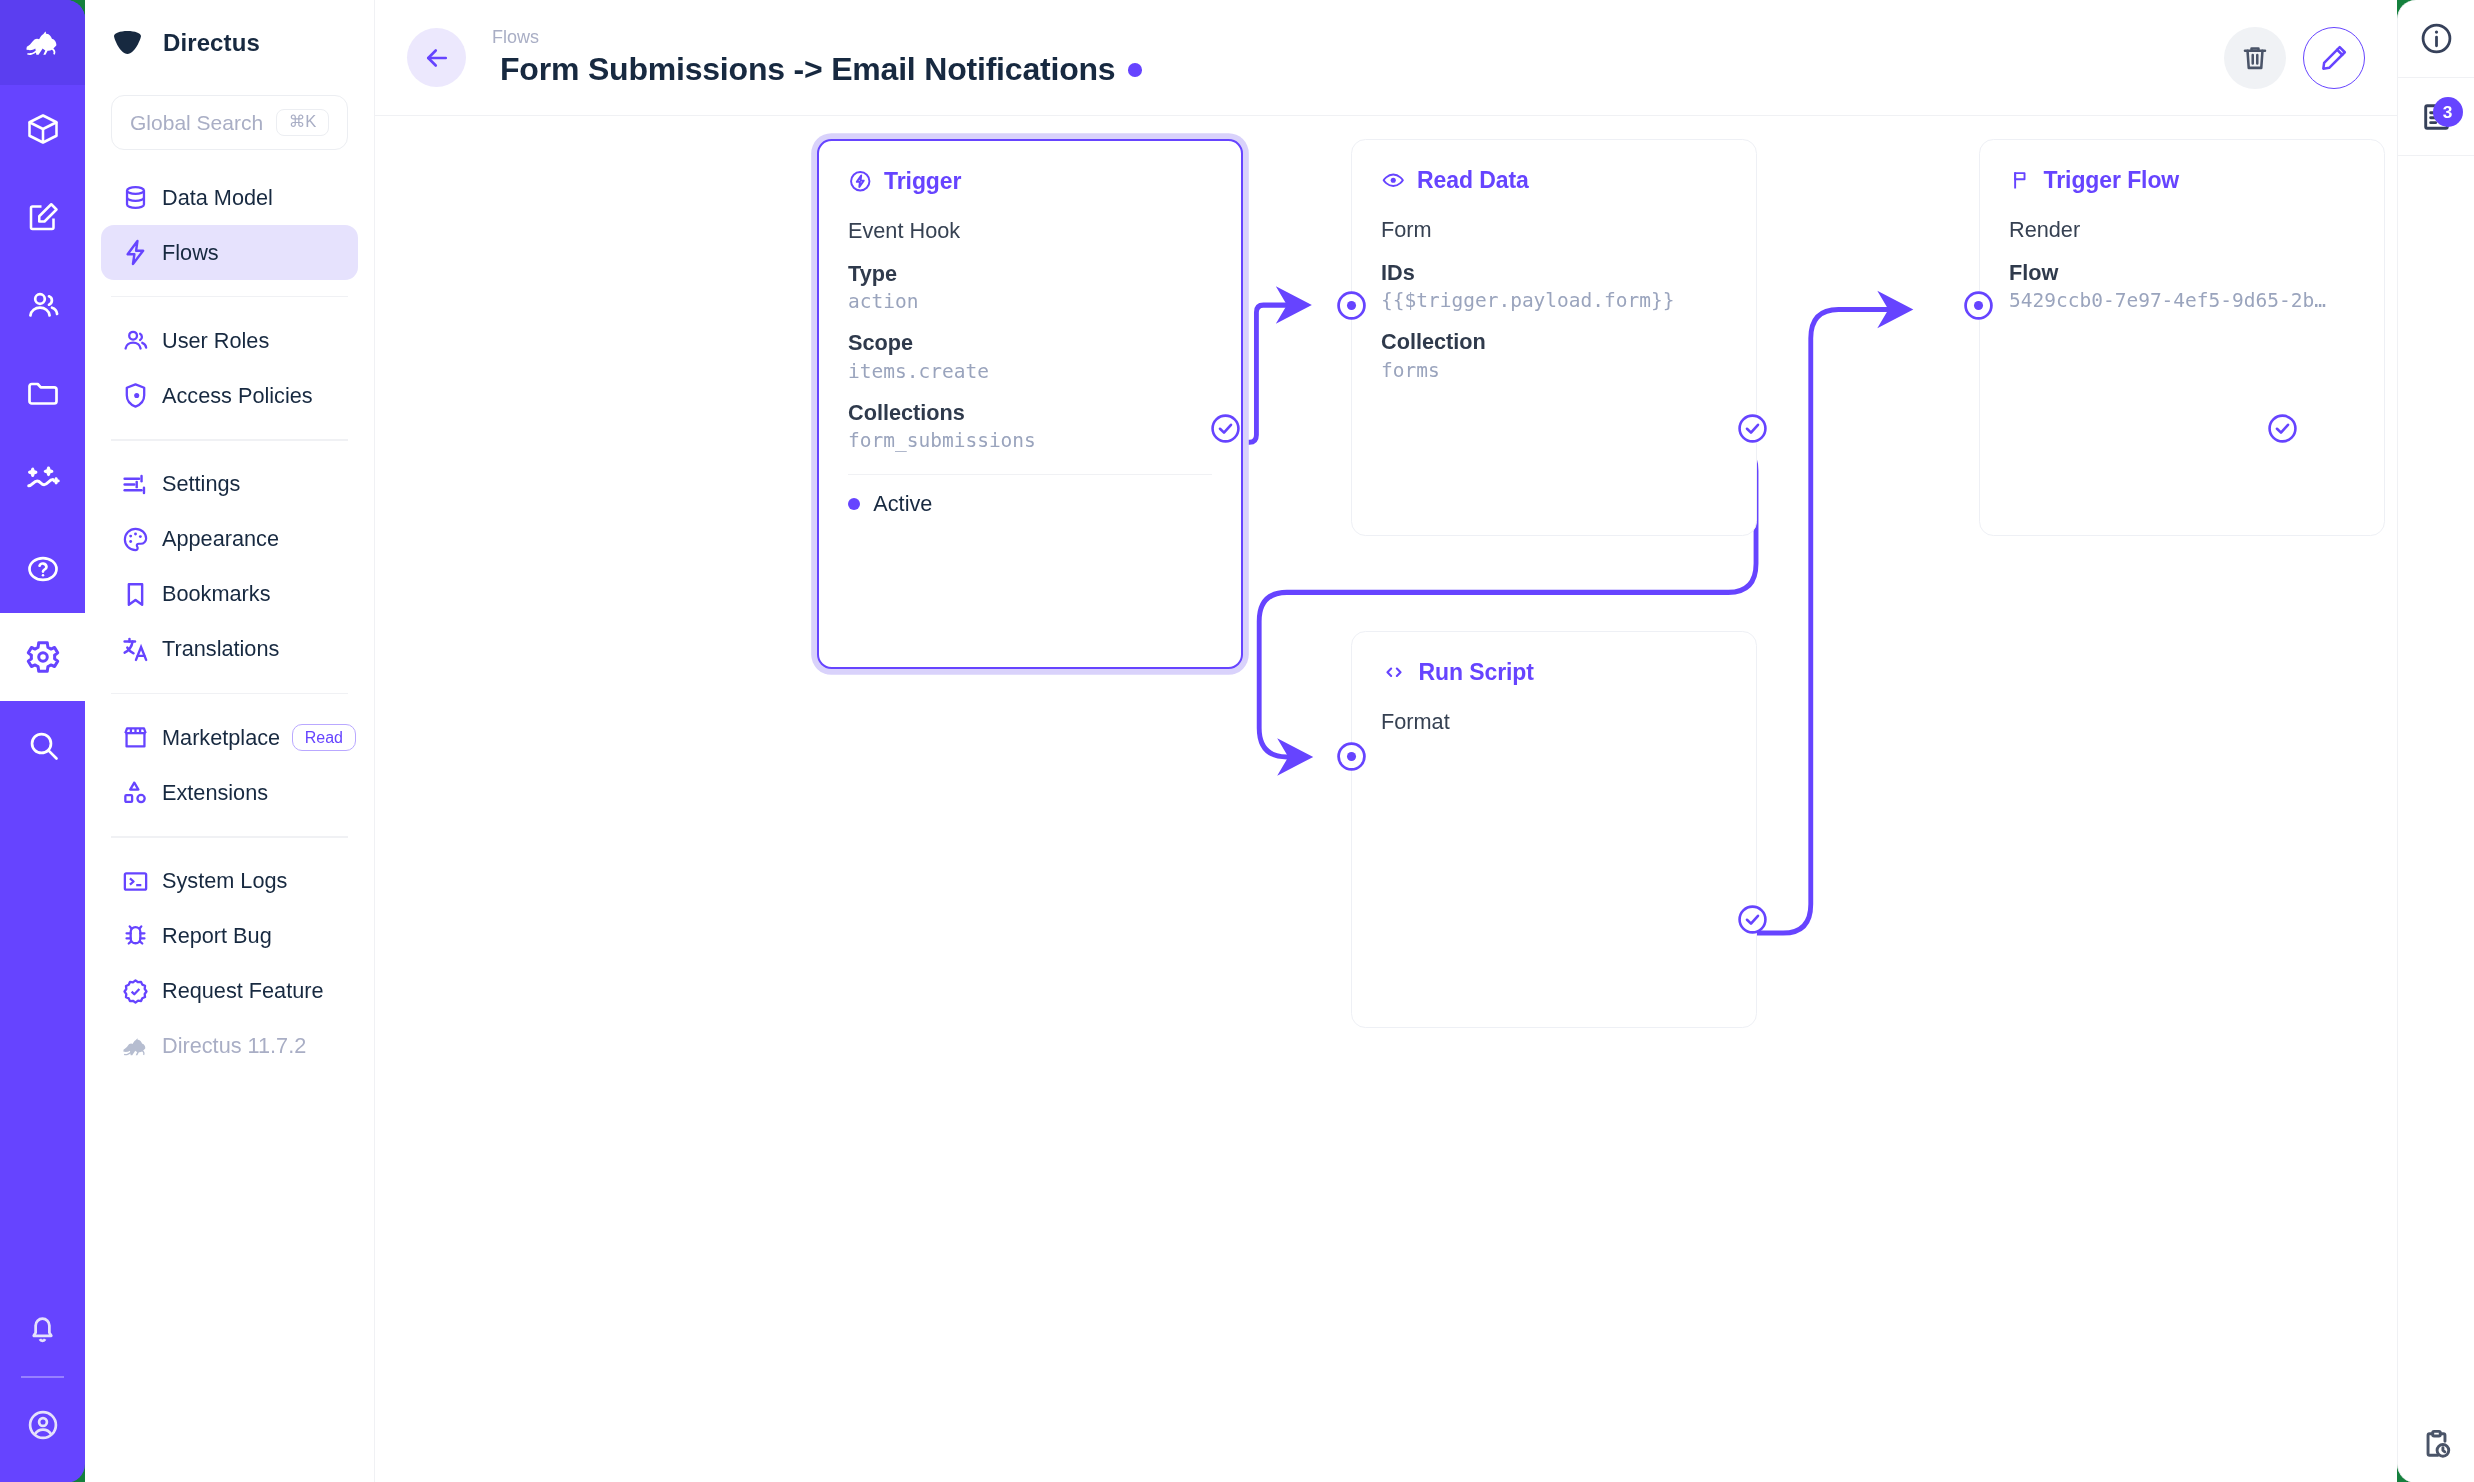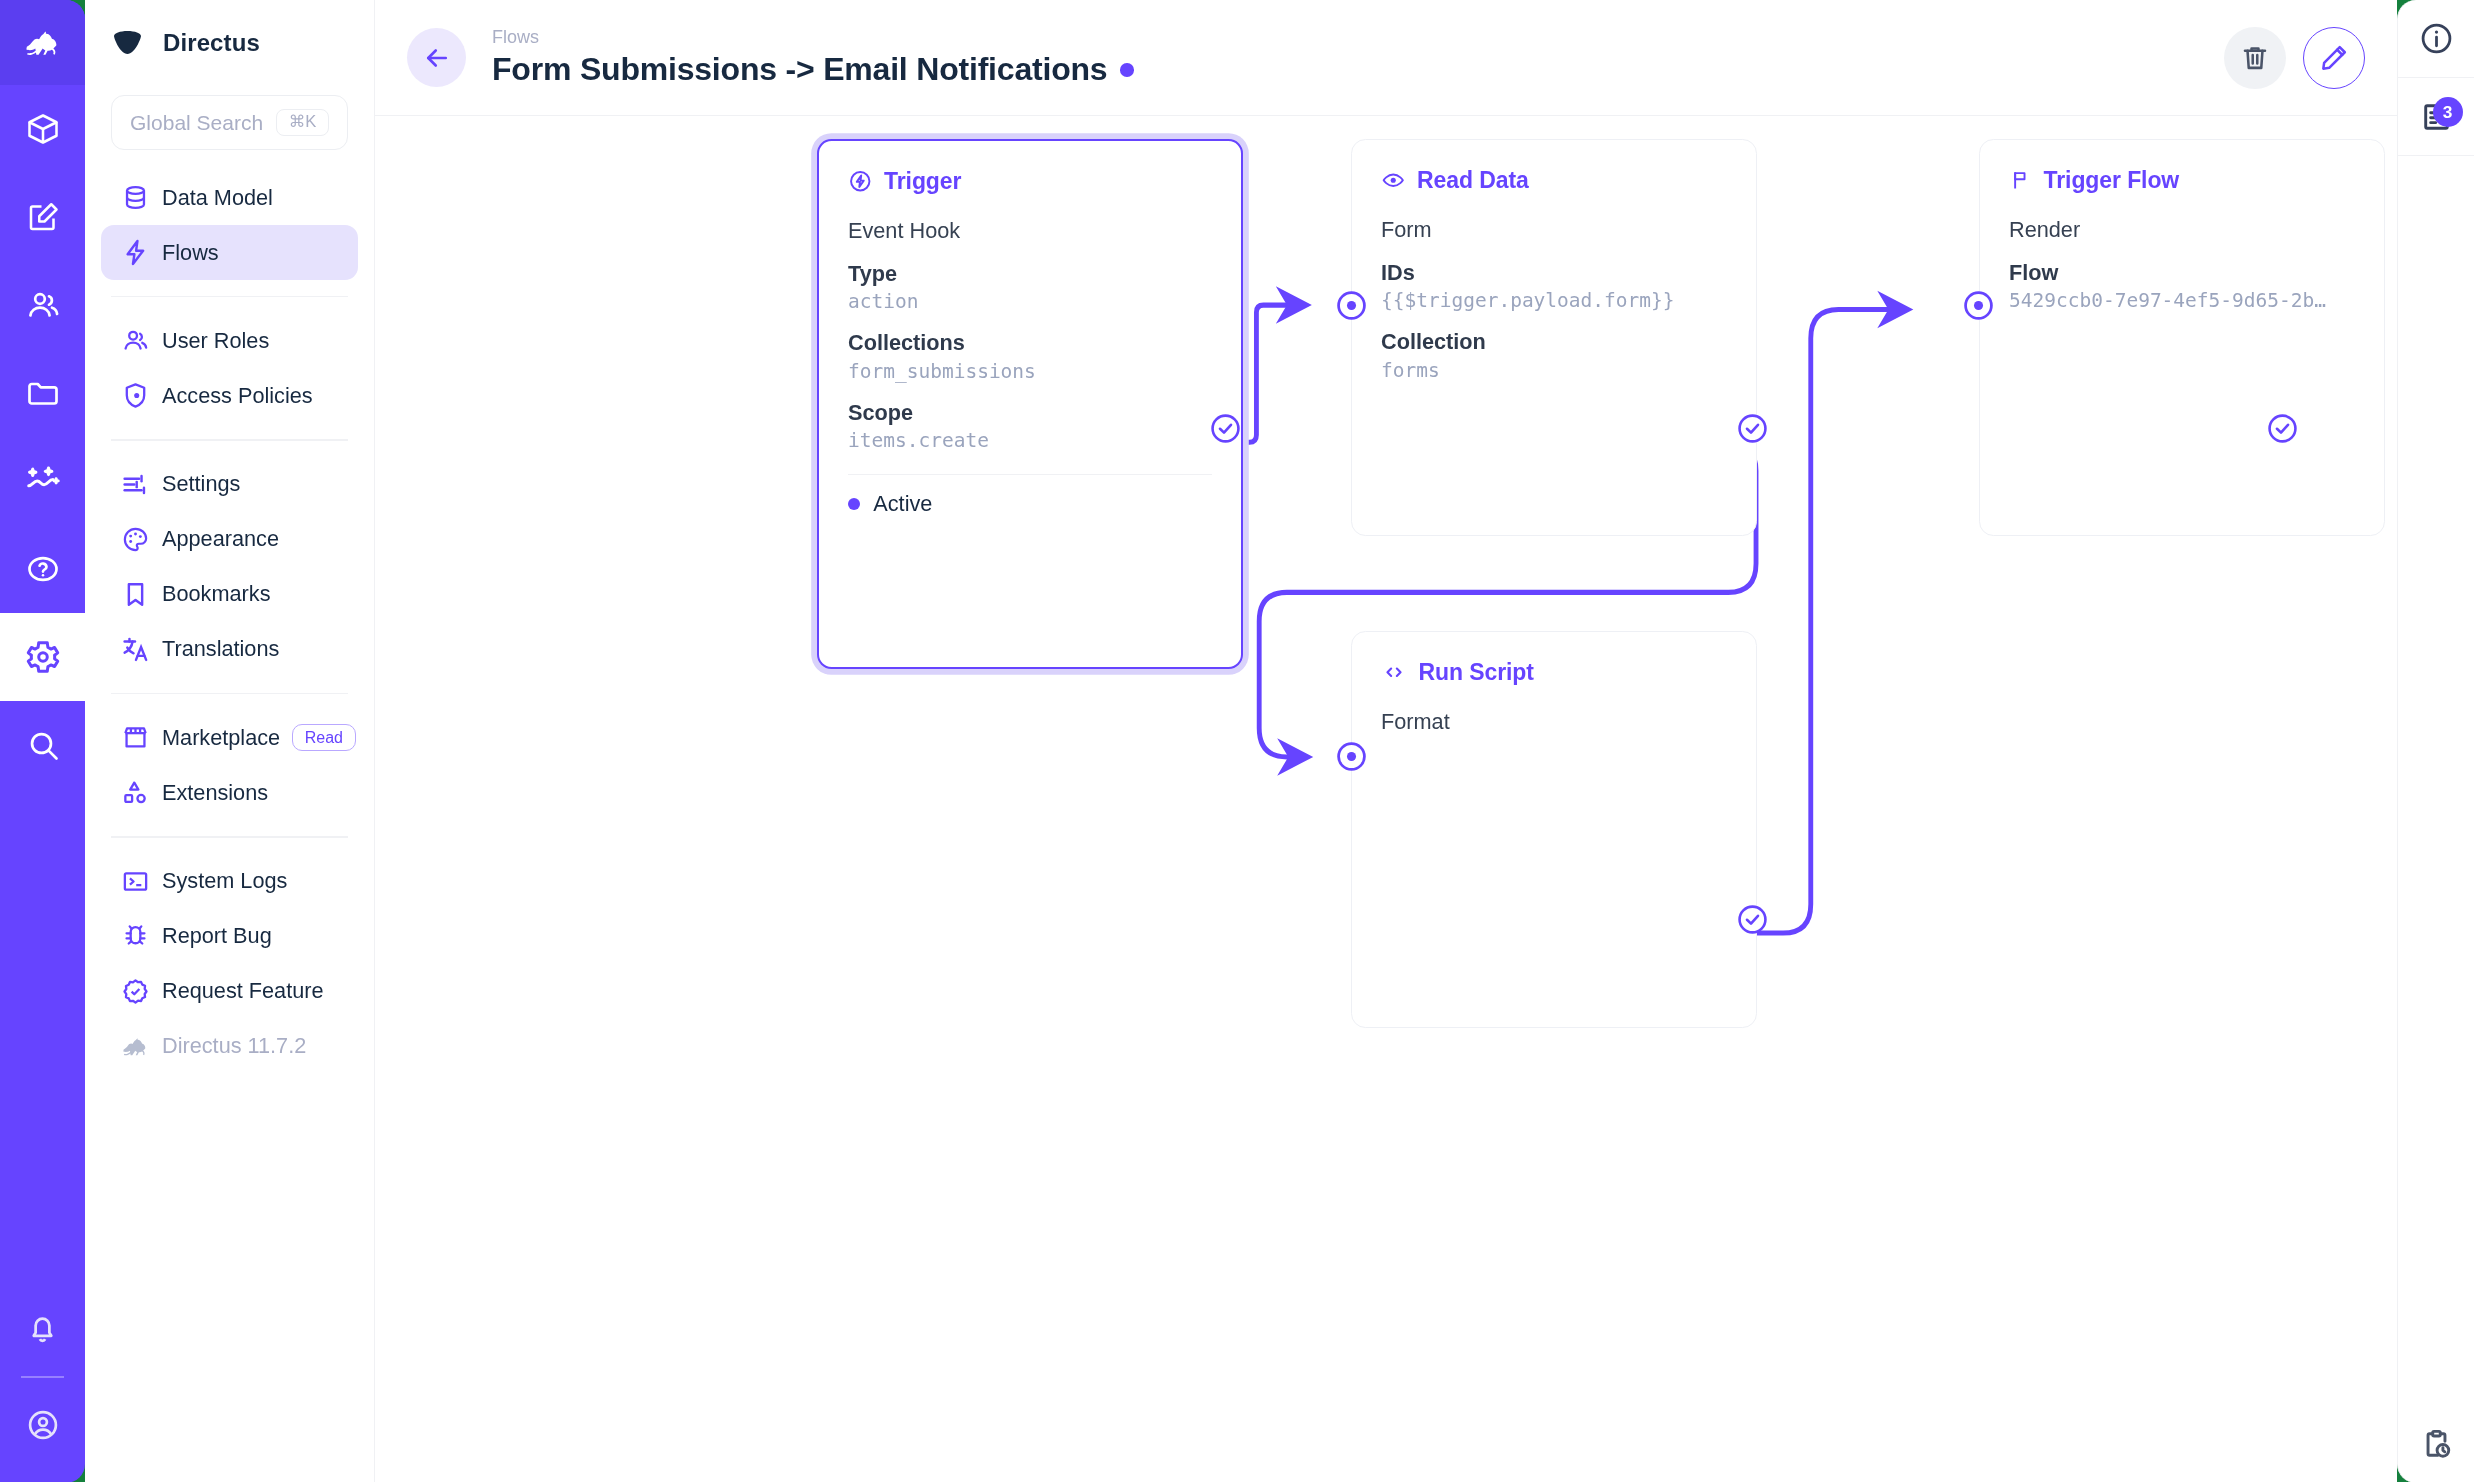--- a/index.html
+++ b/index.html
@@ -95,21 +95,21 @@
     background:#fff; position:relative; z-index: 5;
   }
   .back-btn {
     width: 59px; height: 59px; border-radius: 50%;
     background:#ece8fd; display:flex; align-items:center; justify-content:center;
     cursor:pointer; flex:0 0 59px;
   }
   .title-block { margin-left: 26px; display:flex; flex-direction:column; justify-content:center; }
   .breadcrumb { font-size: 18px; color:#a9aec5; line-height:1.2; margin-bottom: 2.9px; }
   .title-row { display:flex; align-items:center; gap: 13px; }
-  .page-title { font-size: 32px; font-weight: 700; color:#172940; letter-spacing:-0.2px; white-space:nowrap; }
+  .page-title { font-size: 32px; font-weight: 700; color:#172940; letter-spacing:-0.2px; white-space:nowrap;margin-left:8px; }
   .status-dot { width: 13.7px; height: 13.7px; border-radius:50%; background:#6644ff; }
   .topbar-actions { margin-left:auto; display:flex; align-items:center; gap: 17.3px; }
   .icon-btn {
     width: 62px; height: 62px; border-radius:50%;
     display:flex; align-items:center; justify-content:center; cursor:pointer;
   }
   .icon-btn.grey { background:#f0f2f5; }
   .icon-btn.outline { border: 1.4px solid #6644ff; background:#fff; }
 
   
@@ -498,26 +498,26 @@
             </svg>
           </span>
           <span class="node-title-text">Trigger</span>
         </div>
         <div class="node-sub">Event Hook</div>
         <div class="kv">
           <div class="k">Type</div>
           <div class="v">action</div>
         </div>
         <div class="kv">
+          <div class="k">Scope</div>
+          <div class="v">items.create</div>
+        </div>
+        <div class="kv">
           <div class="k">Collections</div>
           <div class="v">form_submissions</div>
-        </div>
-        <div class="kv">
-          <div class="k">Scope</div>
-          <div class="v">items.create</div>
         </div>
         <div class="node-foot">
           <span class="foot-dot"></span>
           <span class="foot-text">Active</span>
         </div>
       </div>
 
       <div class="port" style="left:834px; top:296px;">
         <svg width="33" height="33" viewBox="0 0 24 24" fill="#ffffff" stroke="#6644ff" stroke-width="1.9" stroke-linecap="round" stroke-linejoin="round">
           <circle cx="12" cy="12" r="9.4"></circle>

